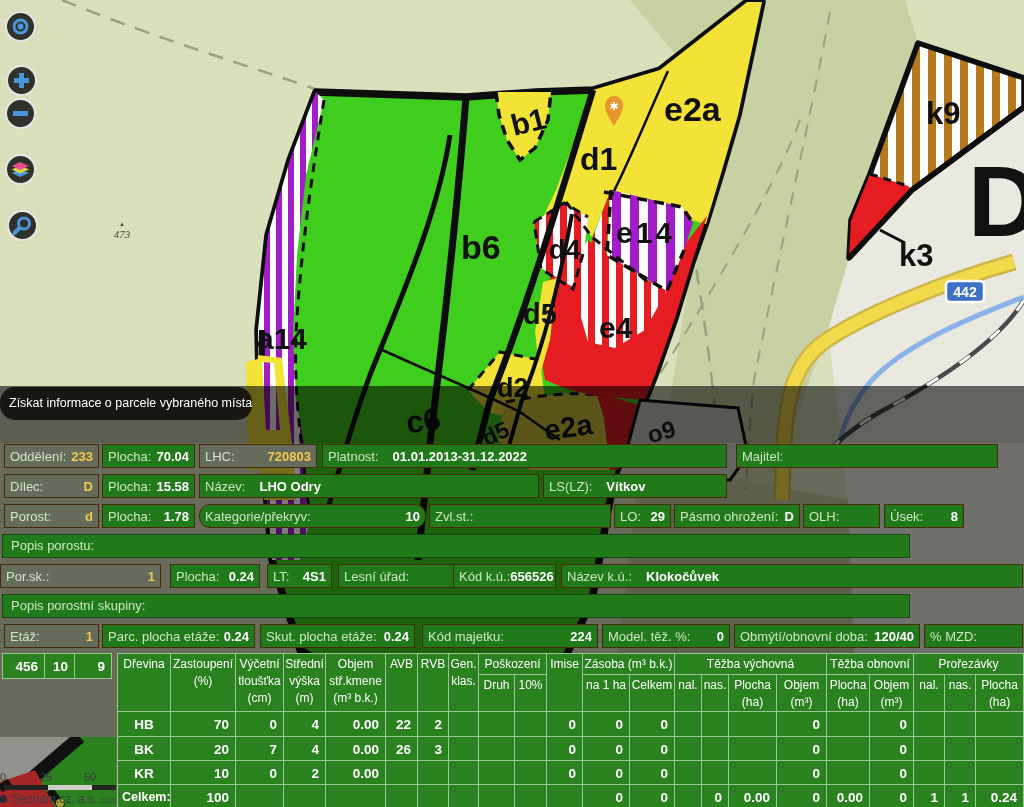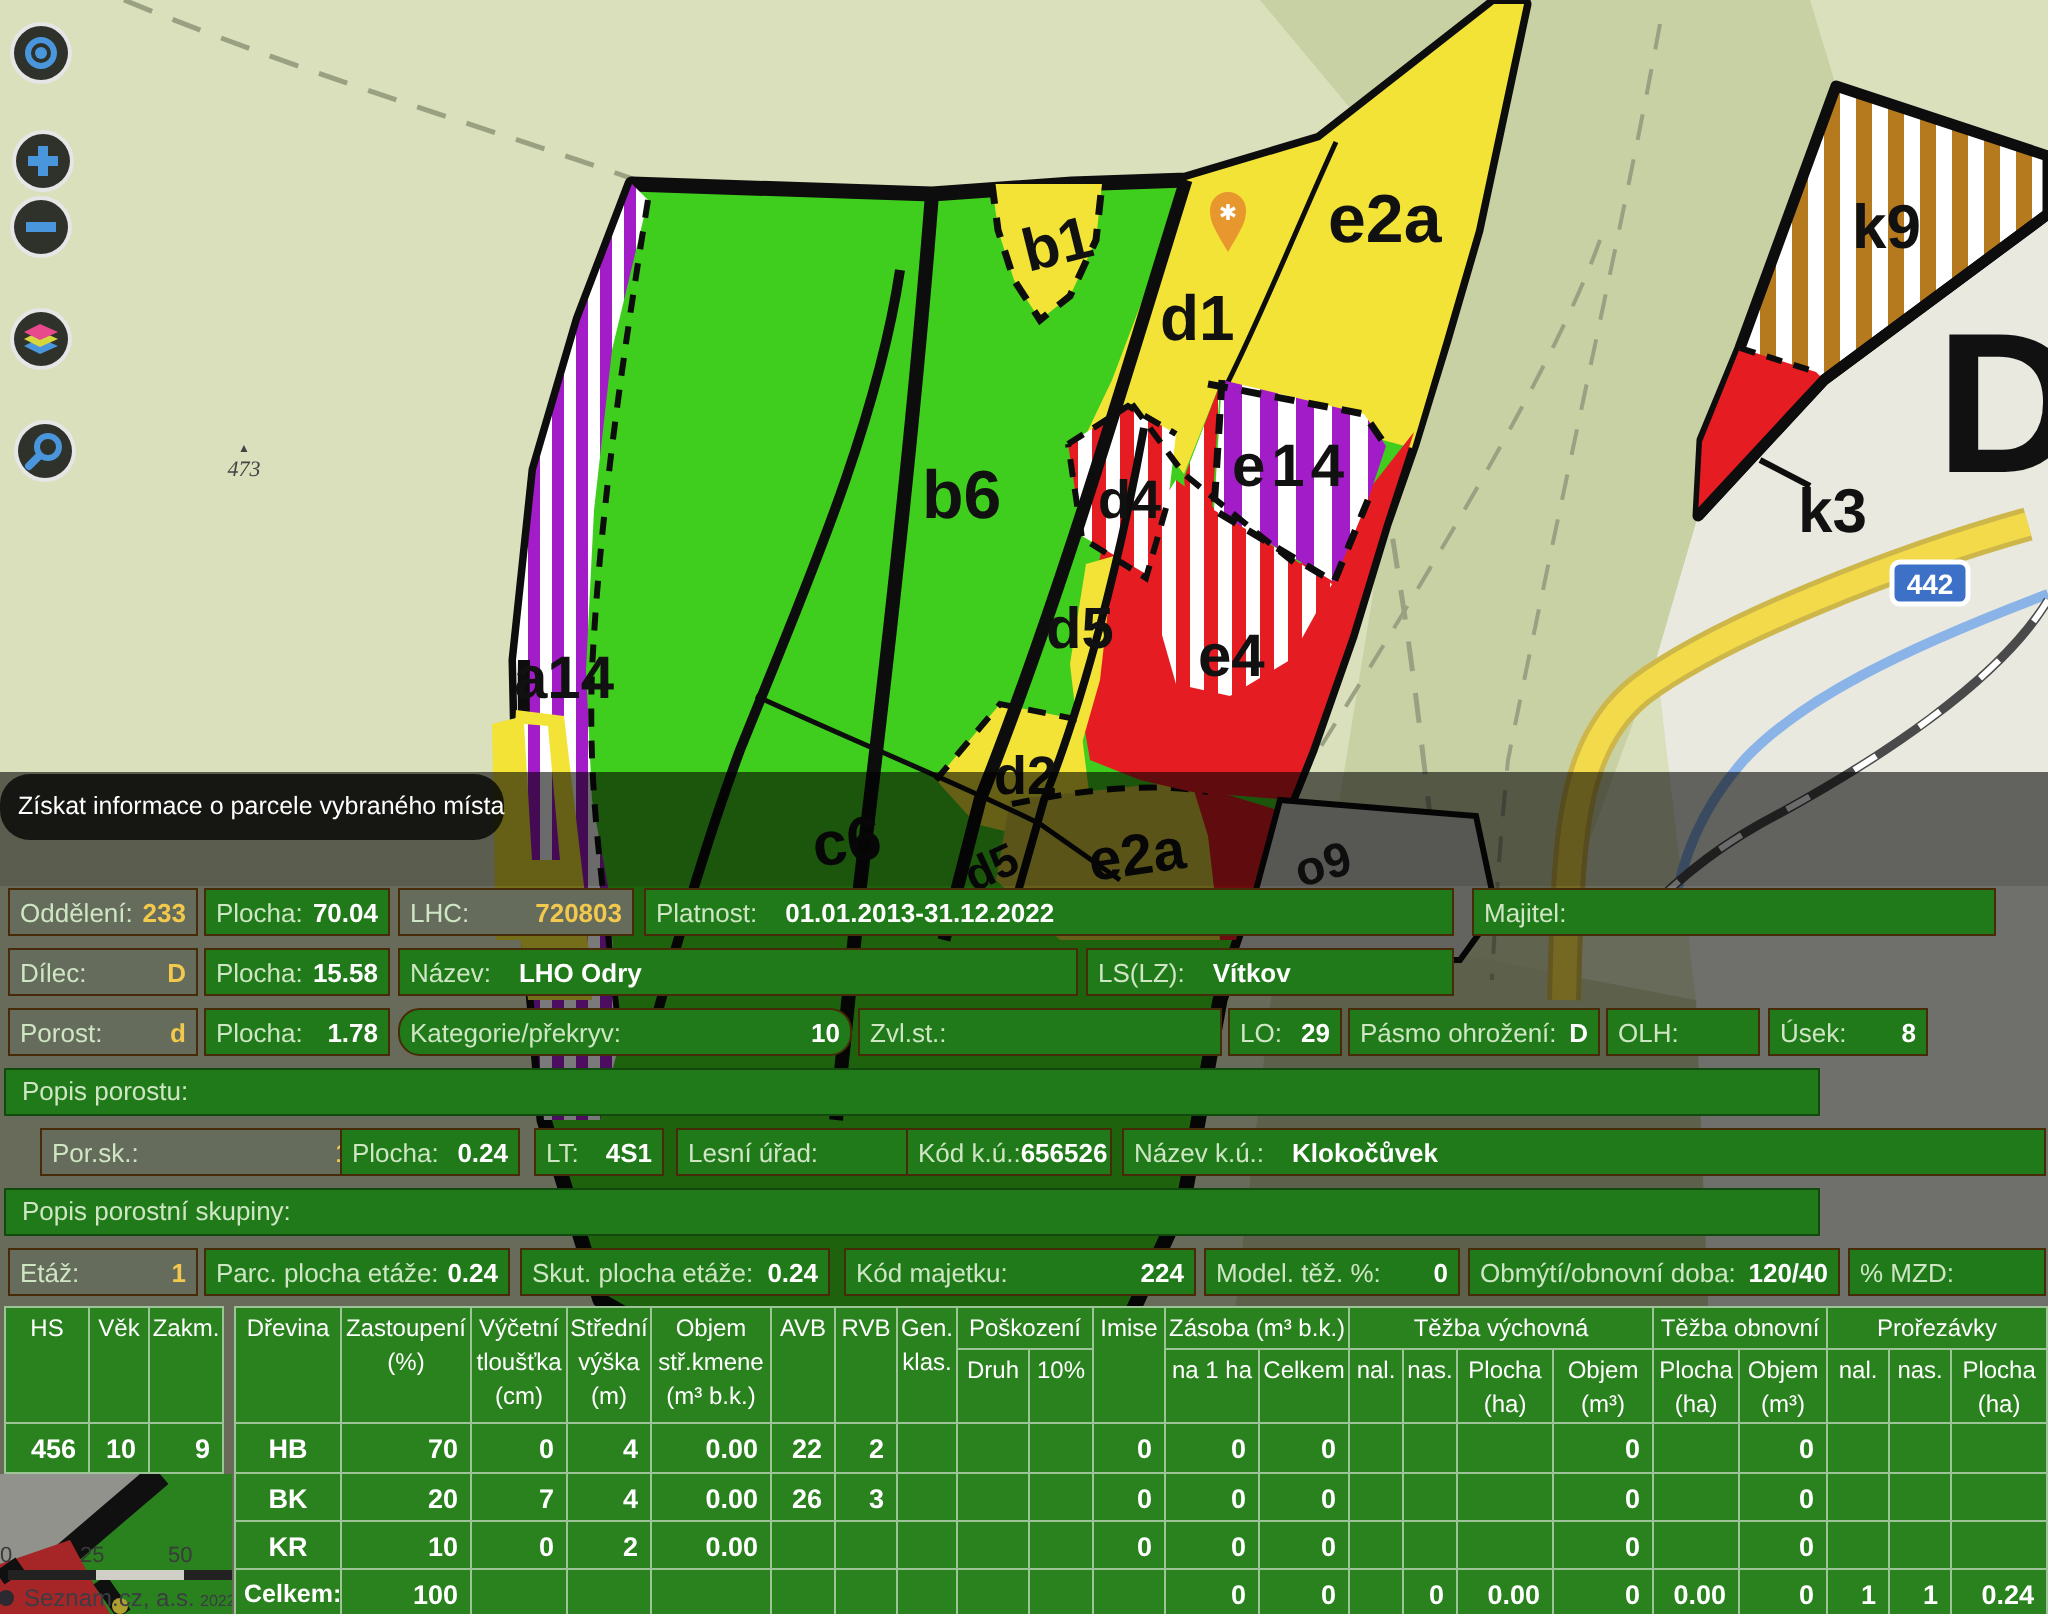--- a/index.html
+++ b/index.html
@@ -217,21 +217,21 @@
   </div>
 <div class="cell lv" style="left:803px;top:504px;width:77px;">
     <span class="l">OLH:</span>
   </div>
 <div class="cell" style="left:884px;top:504px;width:80px;">
     <span class="l">Úsek:</span>
     <span class="v">8</span>
   </div>
 <div class="bar" style="top:534px;">Popis porostu:</div>
 
-<div class="cell g" style="left:20px;top:564px;width:161px;">
+<div class="cell g" style="left:0;top:564px;width:161px;">
     <span class="l">Por.sk.:</span>
     <span class="v">1</span>
   </div>
 <div class="cell" style="left:170px;top:564px;width:90px;">
     <span class="l">Plocha:</span>
     <span class="v">0.24</span>
   </div>
 <div class="cell" style="left:267px;top:564px;width:65px;">
     <span class="l">LT:</span>
     <span class="v">4S1</span>
@@ -276,25 +276,20 @@
 <div class="cell lv" style="left:924px;top:624px;width:99px;">
     <span class="l">% MZD:</span>
   </div>
 <table class="bt" style="left:2px;top:653px;width:109px;">
 <colgroup>
       <col style="width:42px">
       <col style="width:30px">
       <col style="width:37px">
     </colgroup>
 <tbody>
-      <tr style="height:58px;">
-        <th>HS</th>
-        <th>Věk</th>
-        <th>Zakm.</th>
-      </tr>
 <tr style="height:25px;">
         <td>456</td>
         <td>10</td>
         <td>9</td>
       </tr>
 </tbody>
   </table>
 <table class="bt" style="left:117px;top:653px;width:906px;">
 <colgroup>
       <col style="width:53px">

